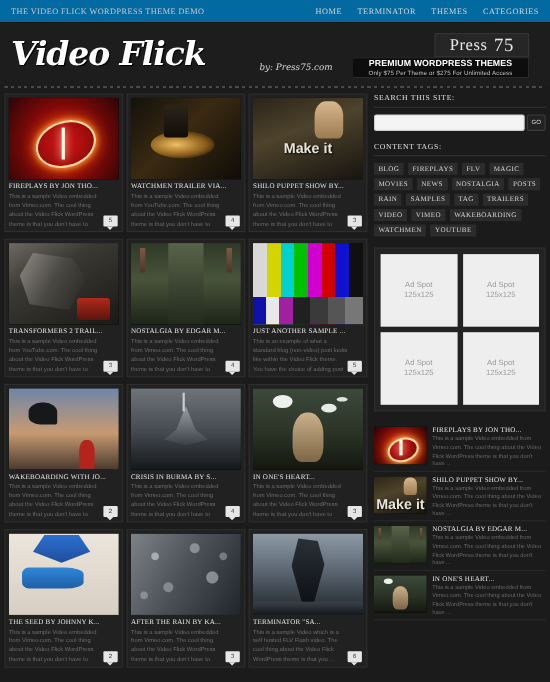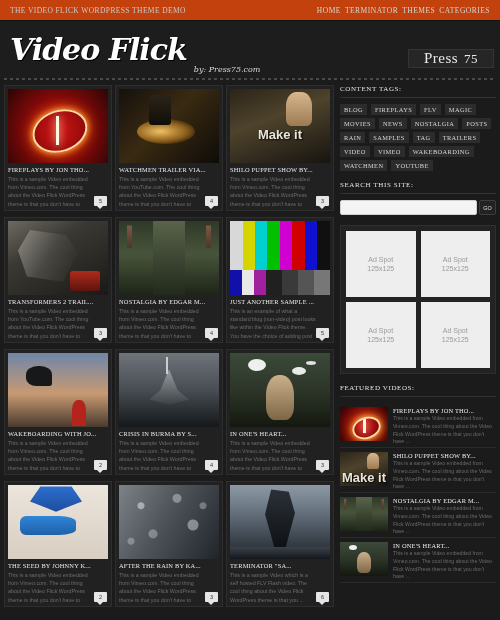--- a/index.html
+++ b/index.html
@@ -6,52 +6,53 @@
   html, body {
     width: 500px; height: 620px;
     background: #1b1b1b;
     font-family: "Liberation Sans", sans-serif;
     overflow: hidden;
   }
 
   
   .topbar {
     height: 21px;
-    background: #c2410c;
+    background: #0369a1;
     border-bottom: 1px solid #121212;
     display: flex;
     align-items: center;
     justify-content: space-between;
     padding: 0 10px;
   }
   .topbar-title {
     font-family: "Liberation Serif", serif;
     font-size: 7.5px;
     letter-spacing: .4px;
     color: #c9c9c9;
     white-space: nowrap;
   }
-  .topnav { display: flex; gap: 4px; }
+  .topnav { display: flex; gap: 14px; }
   .topnav a {
     font-family: "Liberation Serif", serif;
     font-size: 7.5px;
     letter-spacing: .5px;
     color: #d5d5d5;
     text-decoration: none;
     white-space: nowrap;
   }
 
   
   .header {
     height: 57px;
     background: #1d1d1d;
     display: flex;
     align-items: center;
-    padding: 4px 10px;
+    padding: 12px 10px;
     position: relative;
+    gap: 42px;
   }
   .logo {
     font-family: "DejaVu Serif", serif;
     font-style: italic;
     font-weight: bold;
     font-size: 30px;
     color: #fff;
     letter-spacing: -1px;
     text-shadow: 1px 1px 0 #000;
     line-height: 1;
@@ -61,38 +62,39 @@
     font-style: italic;
     font-size: 8px;
     color: #d8d8d8;
     margin-left: 7px;
     margin-bottom: 0;
     align-self: flex-end;
     white-space: nowrap;
   }
   .header-right {
     position: absolute;
-    right: 6px; top: 9px;
+    right: 19px; top: 9px;
     display: flex;
     align-items: flex-end;
     height: 38px;
+    flex-direction: column;
   }
   .press75 {
     width: 86px;
     background: #262626;
     border: 1px solid #343434;
     display: flex;
     align-items: center;
     justify-content: center;
     font-family: "Liberation Serif", serif;
     font-size: 15px;
     color: #e8e8e8;
     letter-spacing: .5px;
   }
-  .press75 .num { font-size: 13px; margin-left: 6px; }
+  .press75 .num { font-size: 17px; margin-left: 6px; }
   .promo {
     width: 160px;
     background: #0d0d0d;
     border: 1px solid #2a2a2a;
     border-left: none;
     display: flex;
     flex-direction: column;
     align-items: center;
     justify-content: center;
     padding: 0 4px;
@@ -424,20 +426,24 @@
 
 <div class="header">
   <div class="logo">Video Flick</div>
   <div class="logo-by">by: Press75.com</div>
 
   <div class="header-right">
     <div class="press75">
       <span>Press</span>
         <span class="num">75</span>
     </div>
+    <div class="promo">
+      <div class="promo-1">PREMIUM WORDPRESS THEMES</div>
+      <div class="promo-2">Only $75 Per Theme or $275 For Unlimited Access</div>
+    </div>
   </div>
 </div>
 <div class="divider"></div>
 
 <div class="wrap">
 
   <div class="main">
     <div class="grid" id="video-grid">
         <div class="card">
           <div class="thumb">
@@ -532,20 +538,28 @@
             <div class="art art-term"></div>
           </div>
           <div class="card-title">TERMINATOR "SA...</div>
           <div class="card-exc">This is a sample Video which is a self hosted FLV Flash video. The cool thing about the Video Flick WordPress theme is that you ...</div>
           <div class="badge">6</div>
         </div>
       </div>
   </div>
 
   <div class="sidebar">
+
+    <div class="sb-block">
+      <div class="sb-head">SEARCH THIS SITE:</div>
+      <div class="search-row">
+        <input class="search-input" type="text" placeholder="" style="">
+        <button class="go-btn">GO</button>
+      </div>
+    </div>
 
     <div class="sb-block">
       <div class="sb-head">CONTENT TAGS:</div>
       <div class="tags" id="tag-cloud">
           <a href="#" class="tag">BLOG</a>
           <a href="#" class="tag">FIREPLAYS</a>
           <a href="#" class="tag">FLV</a>
           <a href="#" class="tag">MAGIC</a>
           <a href="#" class="tag">MOVIES</a>
           <a href="#" class="tag">NEWS</a>
@@ -557,28 +571,20 @@
           <a href="#" class="tag">TRAILERS</a>
           <a href="#" class="tag">VIDEO</a>
           <a href="#" class="tag">VIMEO</a>
           <a href="#" class="tag">WAKEBOARDING</a>
           <a href="#" class="tag">WATCHMEN</a>
           <a href="#" class="tag">YOUTUBE</a>
         </div>
     </div>
 
     <div class="sb-block">
-      <div class="sb-head">SEARCH THIS SITE:</div>
-      <div class="search-row">
-        <input class="search-input" type="text" placeholder="" style="">
-        <button class="go-btn">GO</button>
-      </div>
-    </div>
-
-    <div class="sb-block">
       <div class="ads" id="ad-grid">
           <div class="ad">
             <span>Ad Spot</span>
             <span>125x125</span>
           </div>
           <div class="ad">
             <span>Ad Spot</span>
             <span>125x125</span>
           </div>
           <div class="ad">
@@ -586,21 +592,20 @@
             <span>125x125</span>
           </div>
           <div class="ad">
             <span>Ad Spot</span>
             <span>125x125</span>
           </div>
         </div>
     </div>
 
     <div class="sb-block">
-      <div class="sb-head">FEATURED VIDEOS:</div>
       <div id="featured-list">
           <div class="feat-item">
             <div class="feat-thumb">
               <div class="art art-fire"></div>
             </div>
             <div class="feat-body">
               <div class="feat-title">FIREPLAYS BY JON THO...</div>
               <div class="feat-exc">This is a sample Video embedded from Vimeo.com. The cool thing about the Video Flick WordPress theme is that you don't have ...</div>
             </div>
           </div>

